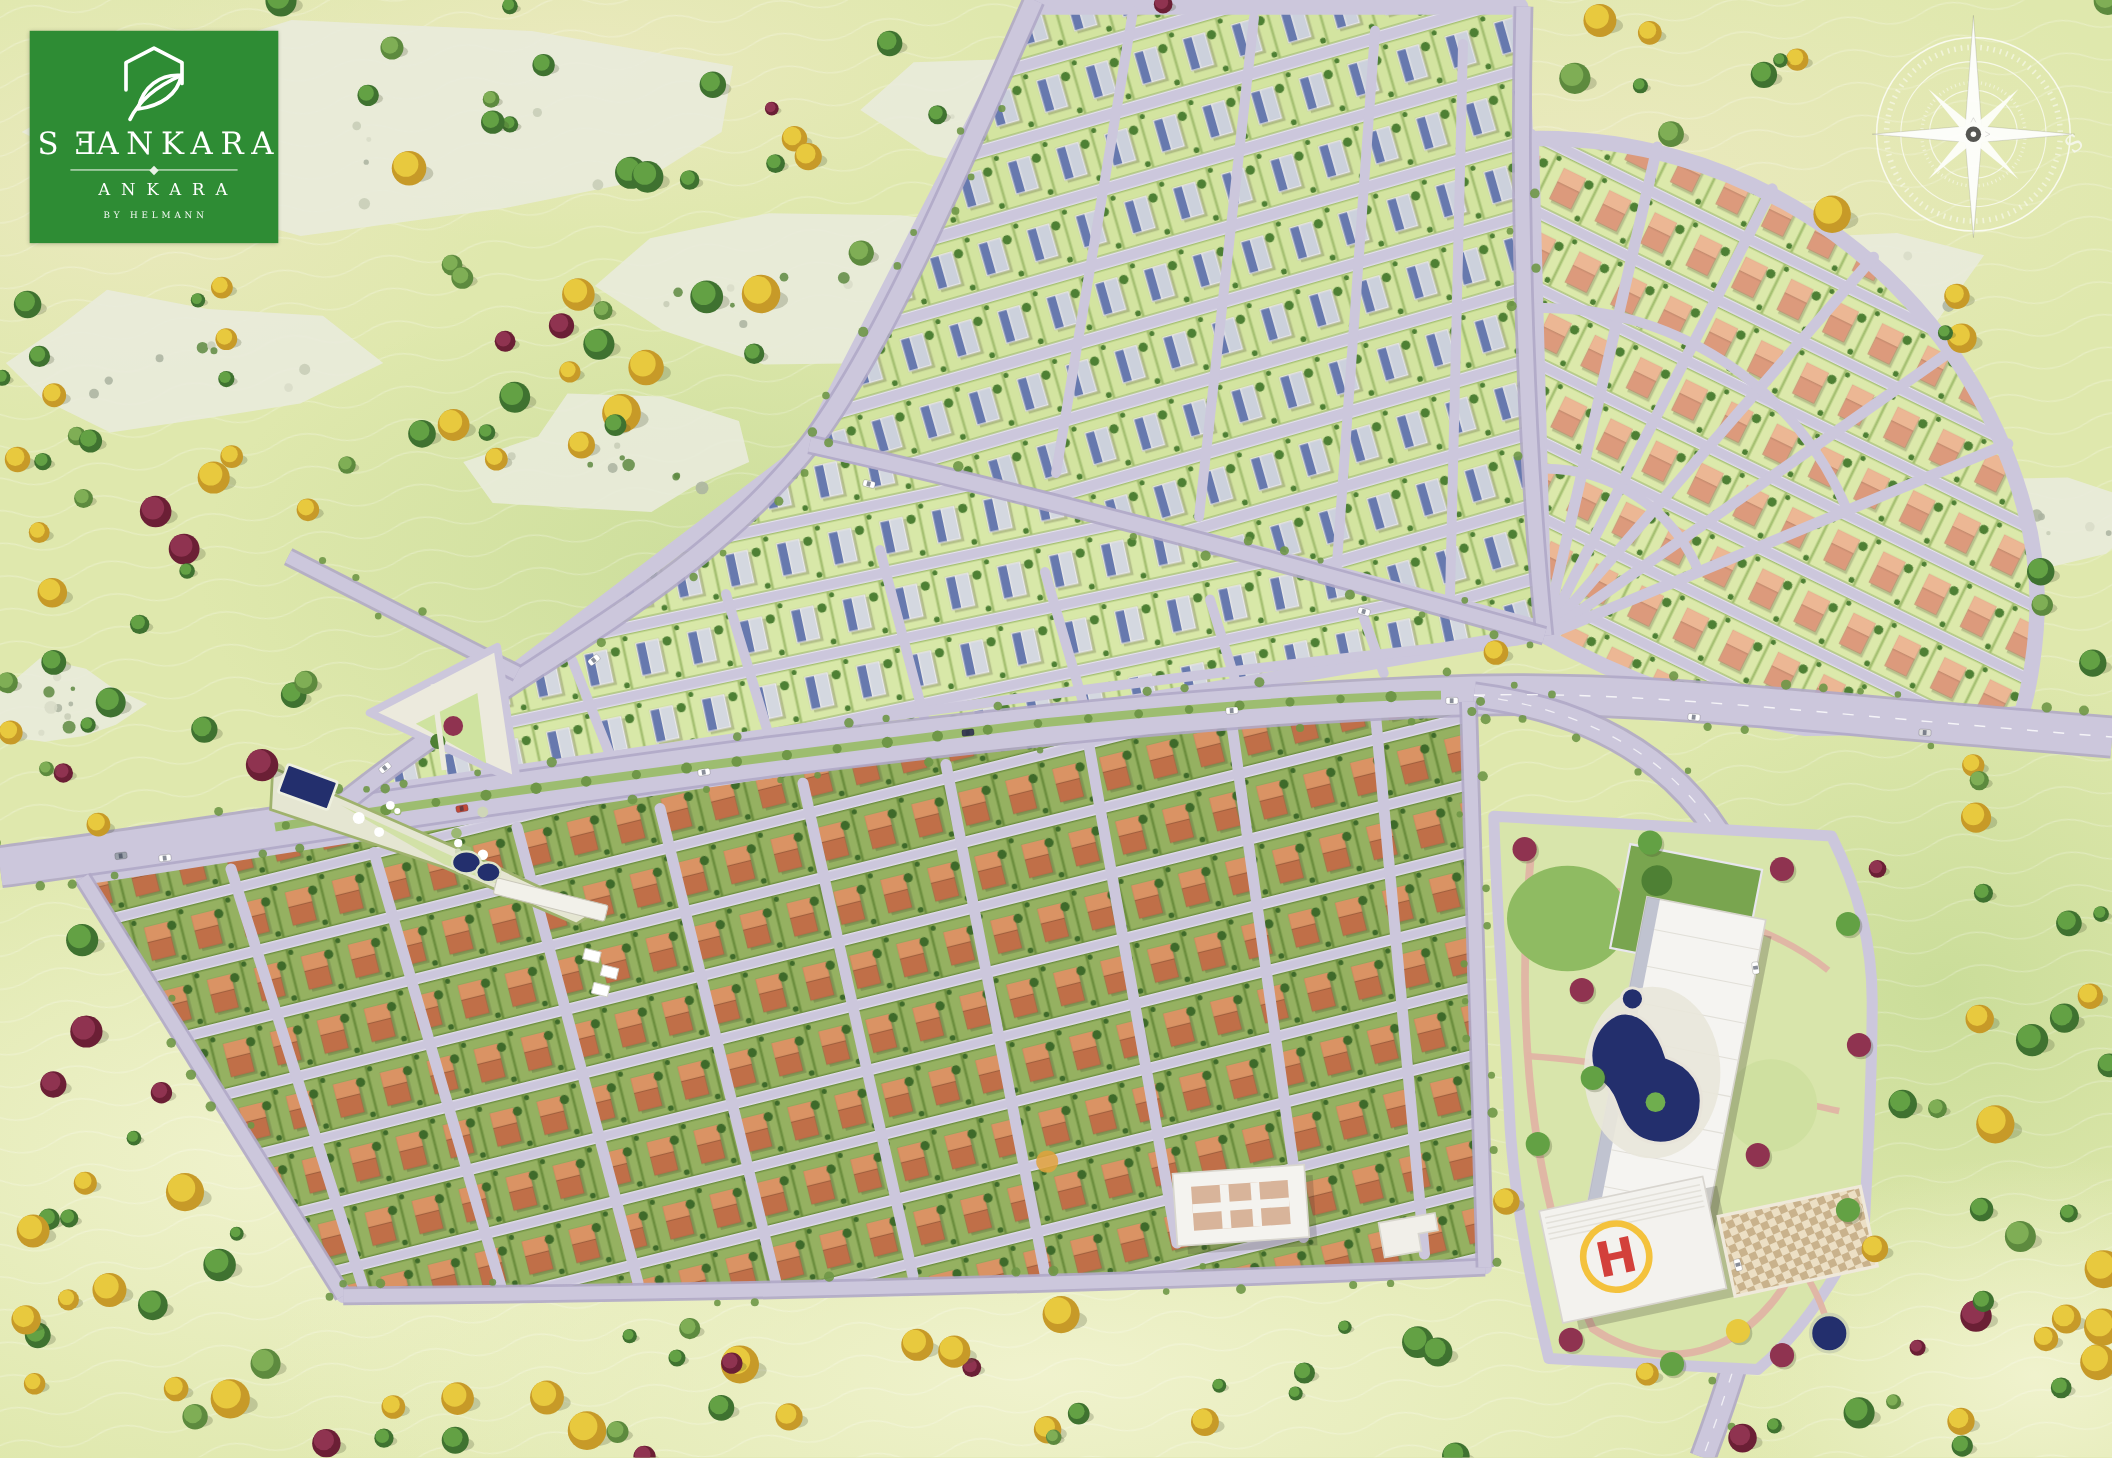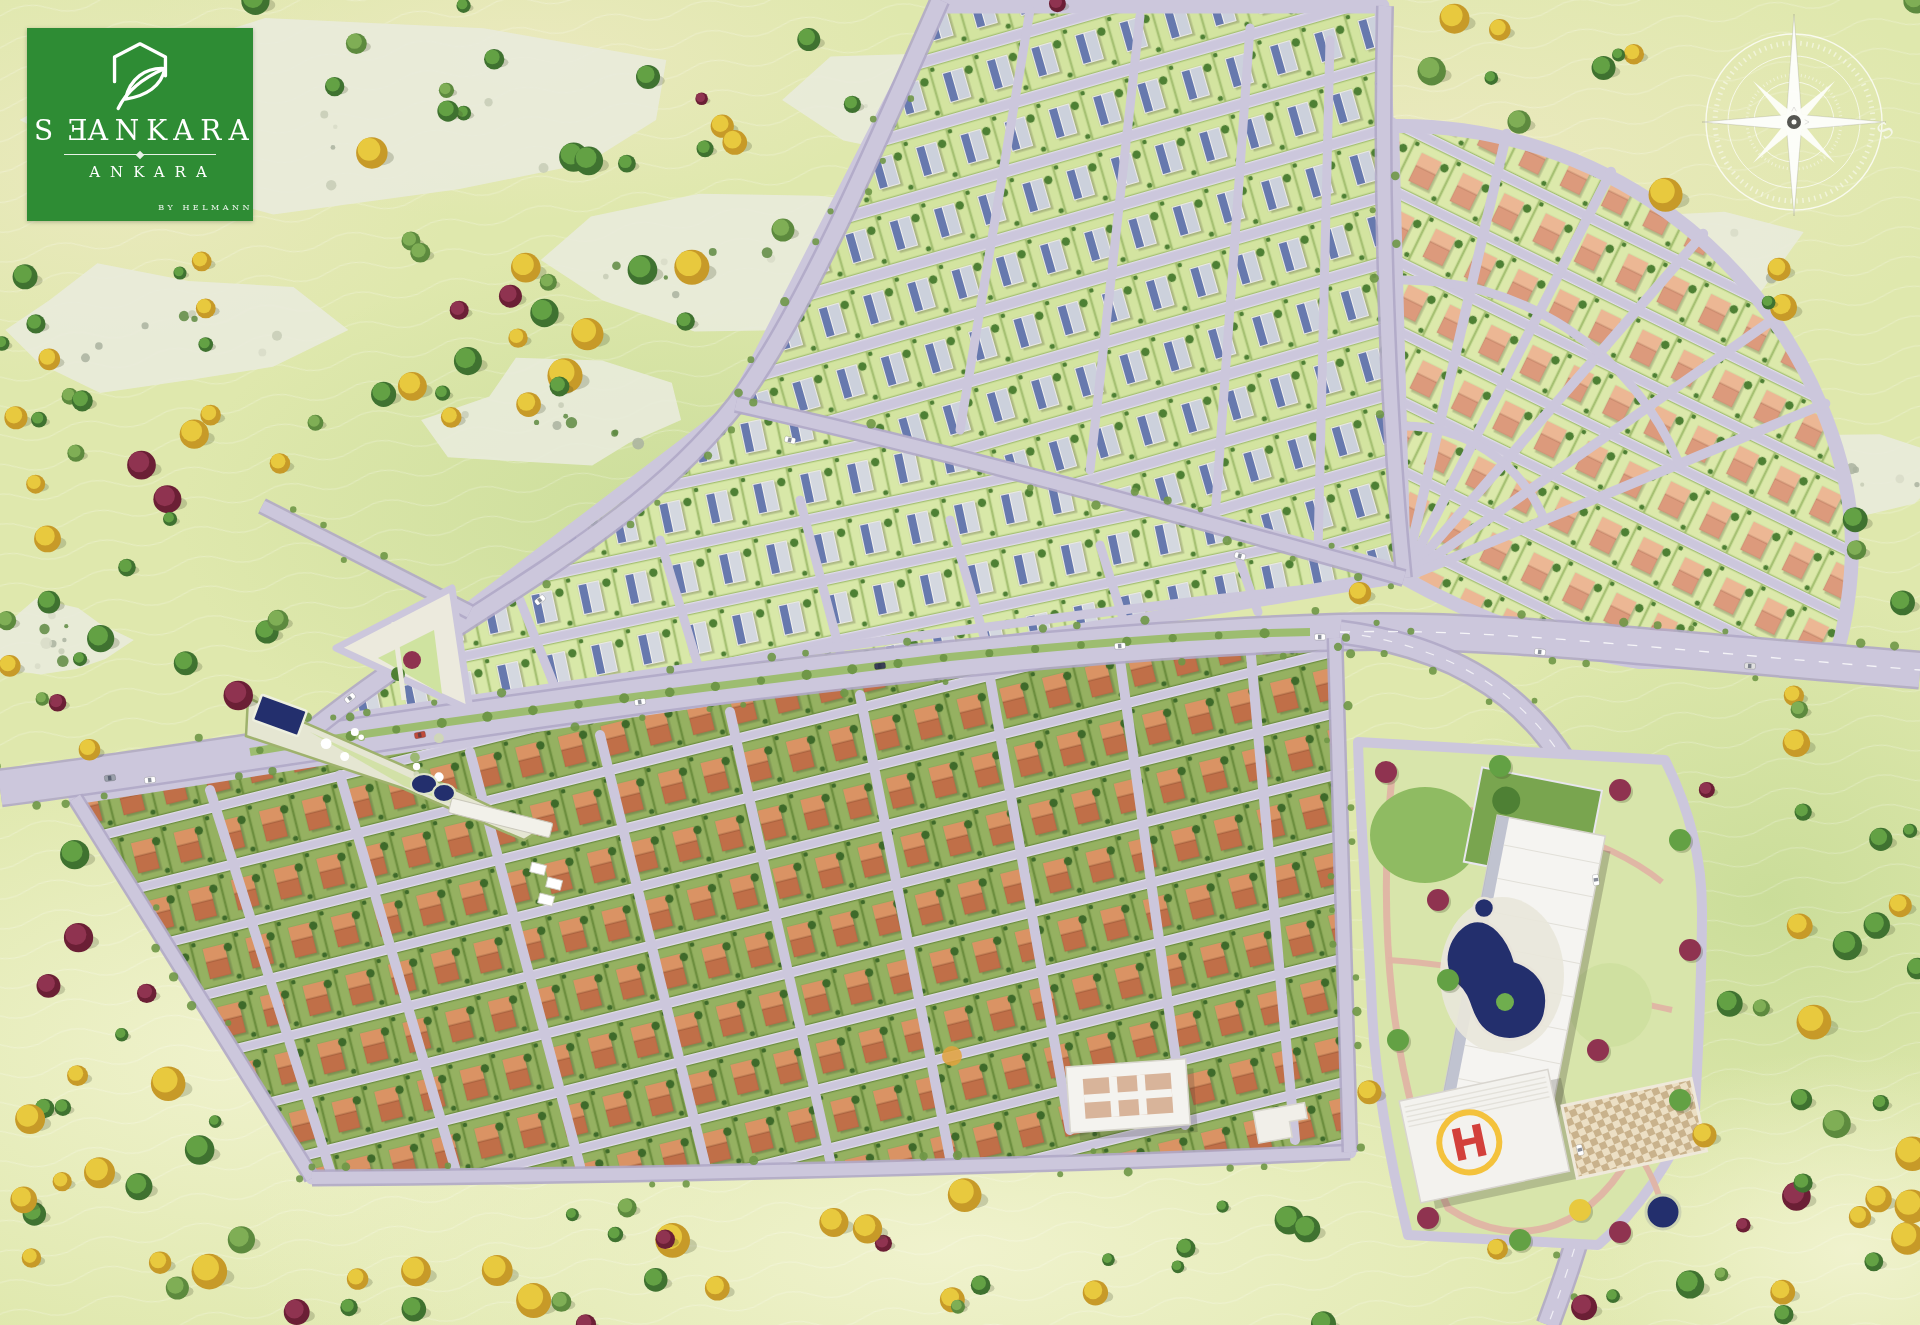--- a/index.html
+++ b/index.html
@@ -6,21 +6,21 @@
   #stage{position:relative;width:1920px;height:1325px;overflow:hidden;font-family:"DejaVu Sans",sans-serif;}
   #map{position:absolute;left:0;top:0;width:1920px;height:1325px;display:block;}
   #logo{position:absolute;left:27px;top:28px;width:226px;height:193px;background:#2e8c34;
         color:#fff;text-align:center;font-family:"DejaVu Serif",serif;box-shadow:0 1px 4px rgba(0,0,0,.25);}
   #logo .mark{width:78px;height:80px;margin:10px auto 0;display:block;}
   #logo .brand{font-size:28px;letter-spacing:7px;padding-left:7px;margin-top:-4px;white-space:nowrap;}
   #logo .rev{display:inline-block;transform:scaleX(-1);}
   #logo .divider{position:relative;width:152px;height:1px;background:#e9f2e7;margin:7px auto 0;}
   #logo .divider::after{content:"";position:absolute;left:50%;top:-2.5px;width:6px;height:6px;background:#e9f2e7;transform:translateX(-50%) rotate(45deg);}
   #logo .city{font-size:15px;letter-spacing:10px;padding-left:26px;margin-top:8px;}
-  #logo .byline{font-size:8px;letter-spacing:3.5px;padding-left:3px;margin-top:22px;opacity:.95;text-align:right;}
+  #logo .byline{font-size:8px;letter-spacing:3.5px;padding-left:3px;margin-top:10px;opacity:.95;}
 </style>
 </head>
 <body>
 
 <div id="stage">
   <svg id="map" viewBox="0 0 1920 1325" xmlns="http://www.w3.org/2000/svg">
       <defs>
         <radialGradient id="gl">
           <stop offset="0%" stop-color="#f1f3cf" stop-opacity="0.95"></stop>
           <stop offset="100%" stop-color="#f1f3cf" stop-opacity="0"></stop>

